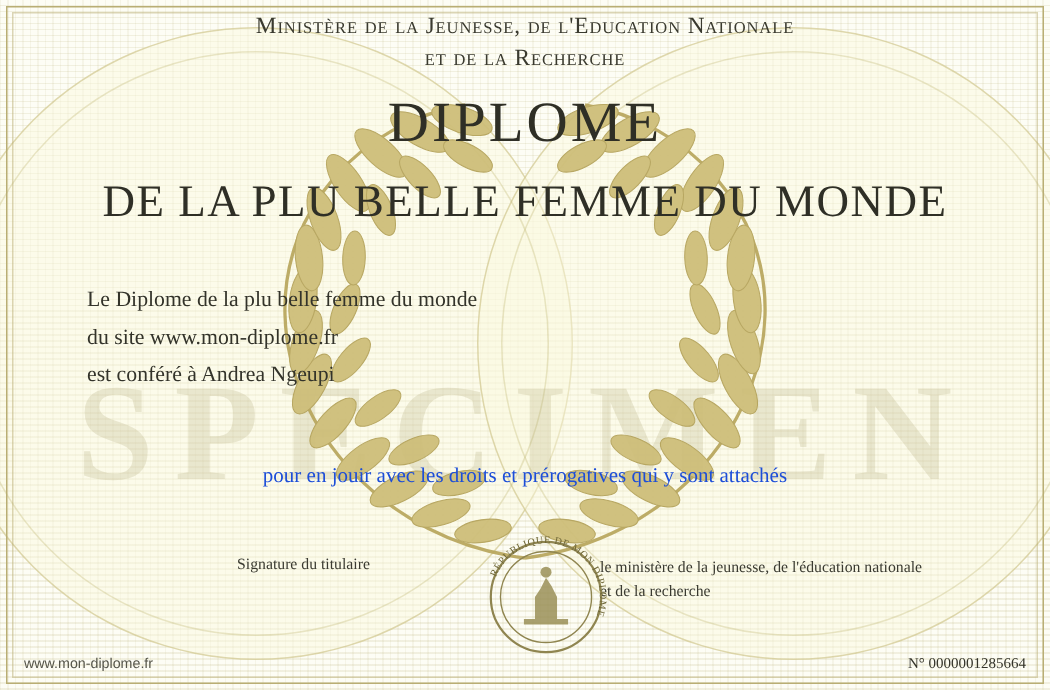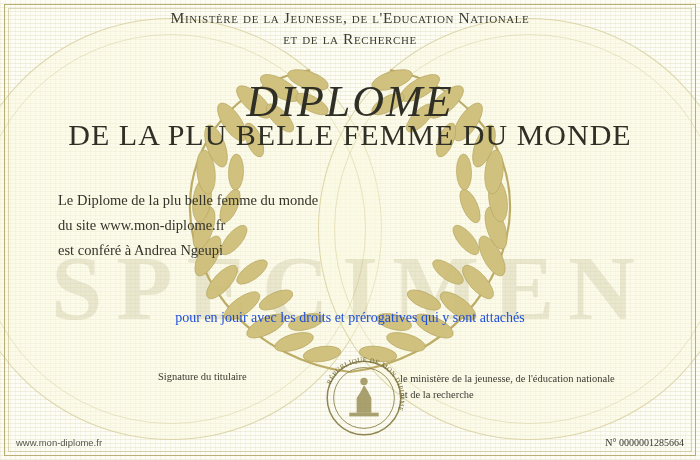--- a/index.html
+++ b/index.html
@@ -121,26 +121,25 @@
     font-variant: small-caps;
     color: #3a3a2f;
     line-height: 1.35;
   }
   .ministry div { white-space: nowrap; }
 
   .title1 {
     position: absolute;
     left: 0;
     right: 0;
-    top: 76px;
-    text-align: center;
-    font-size: 44px;
+    top: 60px;
+    text-align: center;
+    font-size: 38px;
     letter-spacing: 2px;
     color: #2f2f26;
-    font-style: italic;
   }
   .title2 {
     position: absolute;
     left: 0;
     right: 0;
     top: 118px;
     text-align: center;
     font-size: 30px;
     letter-spacing: 1px;
     color: #2f2f26;

